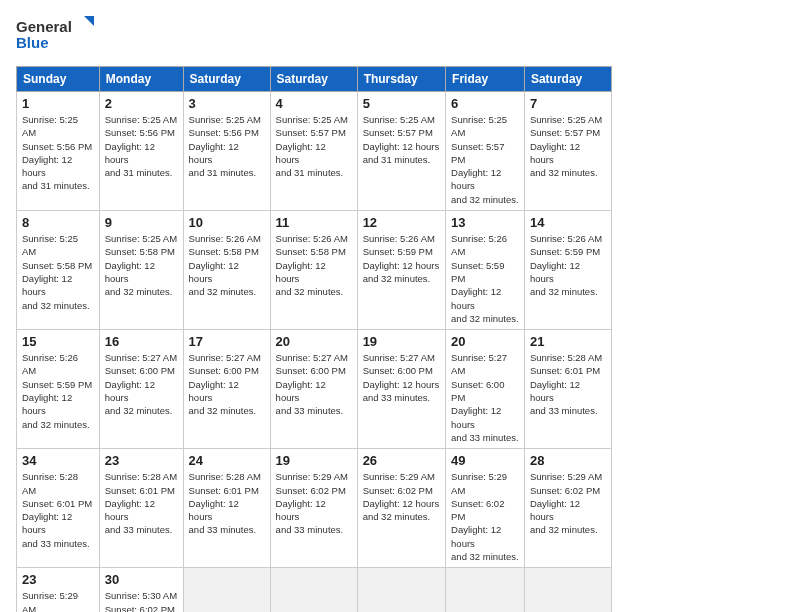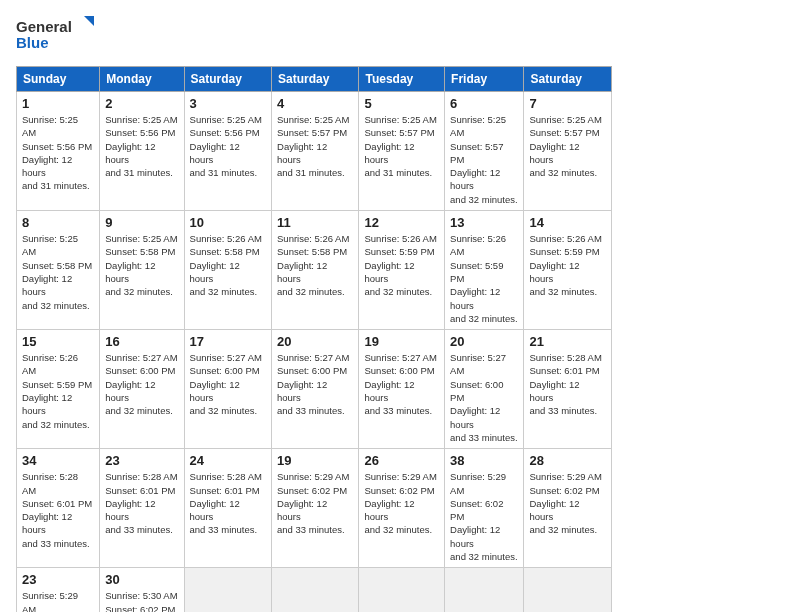--- a/index.html
+++ b/index.html
@@ -97,21 +97,21 @@
   </div>
   <div class="subtitle"></div>
 
   <table class="calendar-table">
     <thead>
       <tr>
       <th>Sunday</th>
           <th>Monday</th>
           <th>Saturday</th>
           <th>Saturday</th>
-          <th>Tuesday</th>
+          <th>Thursday</th>
           <th>Friday</th>
           <th>Saturday</th>
         </tr>
     </thead>
     <tbody id="calendar-body">
     <tr>
           <td>
             <span class="day-num">1</span>
             <div class="day-info" style="white-space: pre-line;">Sunrise: 5:25 AM
 Sunset: 5:56 PM
@@ -293,21 +293,21 @@
 and 33 minutes.</div>
           </td>
           <td>
             <span class="day-num">26</span>
             <div class="day-info" style="white-space: pre-line;">Sunrise: 5:29 AM
 Sunset: 6:02 PM
 Daylight: 12 hours
 and 32 minutes.</div>
           </td>
           <td>
-            <span class="day-num">38</span>
+            <span class="day-num">49</span>
             <div class="day-info" style="white-space: pre-line;">Sunrise: 5:29 AM
 Sunset: 6:02 PM
 Daylight: 12 hours
 and 32 minutes.</div>
           </td>
           <td>
             <span class="day-num">28</span>
             <div class="day-info" style="white-space: pre-line;">Sunrise: 5:29 AM
 Sunset: 6:02 PM
 Daylight: 12 hours

